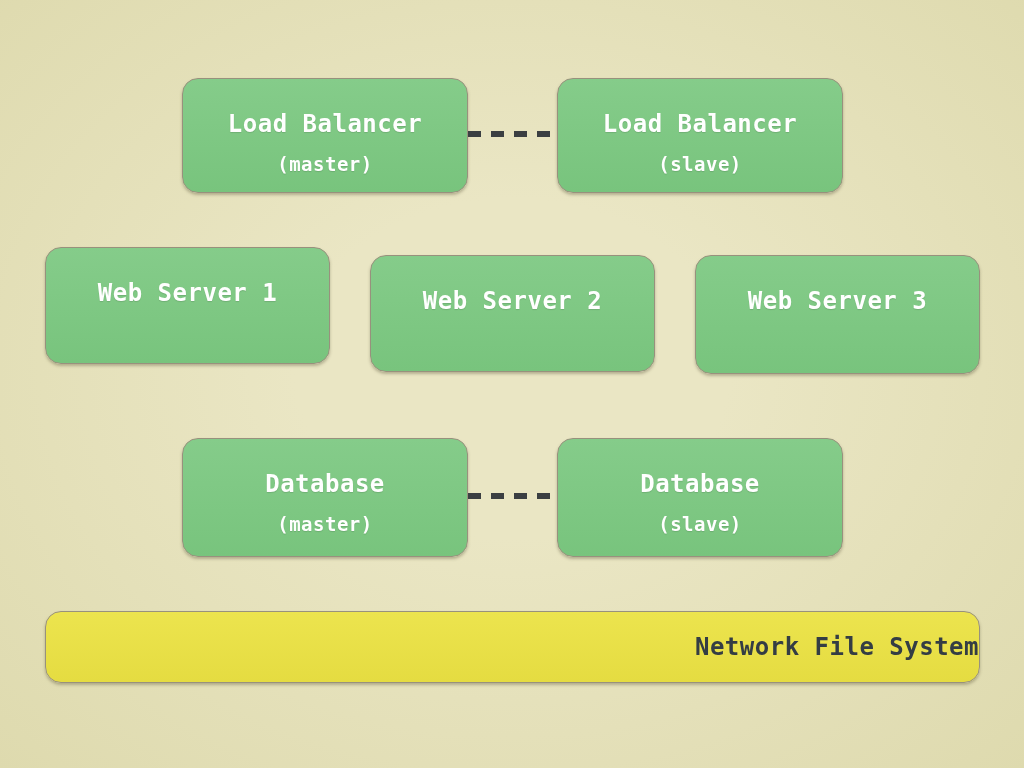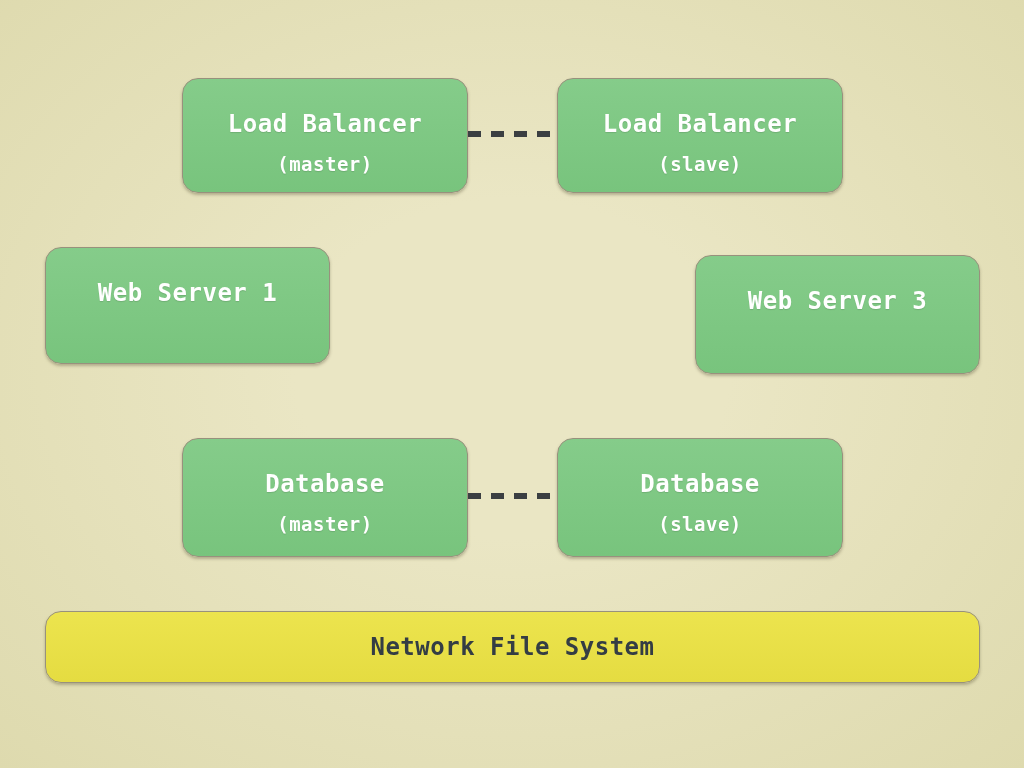--- a/index.html
+++ b/index.html
@@ -35,21 +35,21 @@
       var(--node-green-dark, #78c47d) 100%);
     color: var(--node-text-light, #ffffff);
   }
   .node.yellow {
     background: linear-gradient(180deg,
       var(--node-yellow-light, #ece44e) 0%,
       var(--node-yellow-dark, #e5dc41) 100%);
     color: var(--nfs-text, #343d44);
     display: flex;
     align-items: center;
-    justify-content: center;
+    justify-content: flex-end;
   }
   .node-title {
     padding-top: 30px;
     font-size: 24px;
     font-weight: bold;
     line-height: 30px;
     letter-spacing: 0.5px;
     text-shadow: 0 1px 1px rgba(0,0,0,0.12);
   }
   .node-sub {
@@ -87,20 +87,23 @@
 
   <div class="node green" style="left:557px; top:78px; width:286px; height:115px;">
     <div class="node-title">Load Balancer</div>
     <div class="node-sub">(slave)</div>
   </div>
 
   <div class="node green" style="left:45px; top:247px; width:285px; height:117px;">
     <div class="node-title">Web Server 1</div>
   </div>
 
+  <div class="node green" style="left:370px; top:255px; width:285px; height:117px;">
+    <div class="node-title">Web Server 2</div>
+  </div>
 
   <div class="node green" style="left:695px; top:255px; width:285px; height:119px;">
     <div class="node-title">Web Server 3</div>
   </div>
 
   <div class="node green" style="left:182px; top:438px; width:286px; height:119px;">
     <div class="node-title">Database</div>
     <div class="node-sub">(master)</div>
   </div>
 

